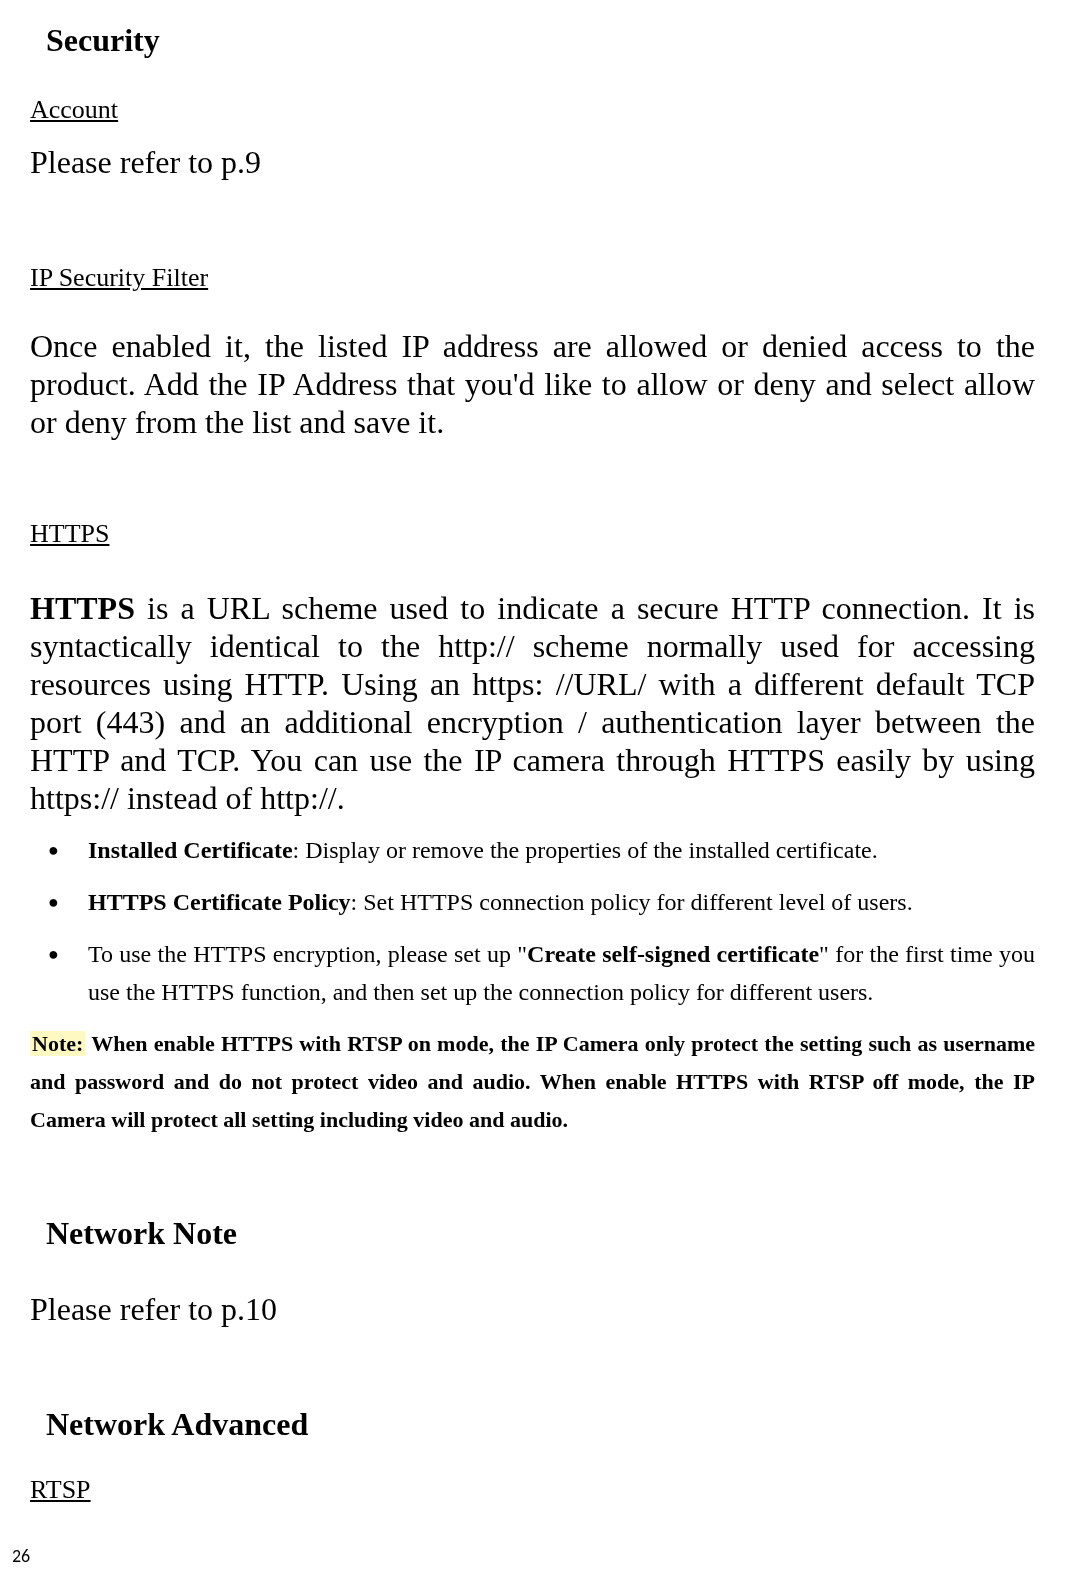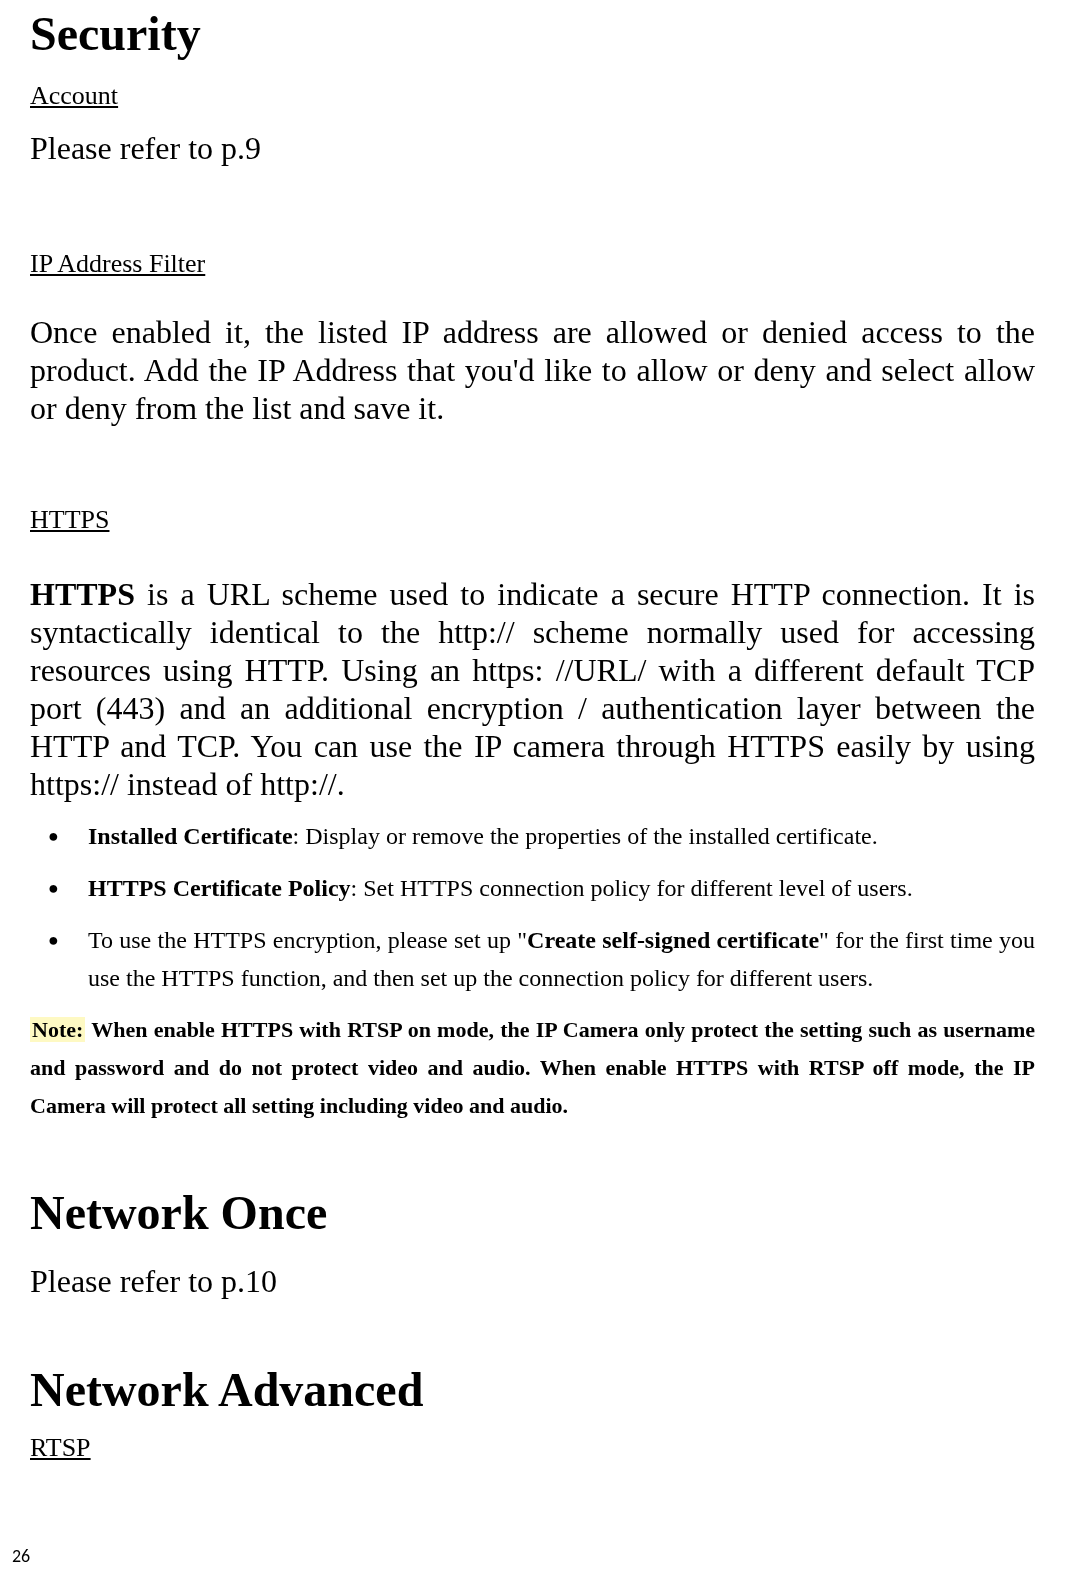--- a/index.html
+++ b/index.html
@@ -12,23 +12,23 @@
       box-sizing: border-box;
       position: relative;
       background: #fff;
       color: #000;
     }
     .page {
       padding: 0 30px 0 30px;
       box-sizing: border-box;
     }
     h1 {
-      font-size: 48px;
+      font-size: 32px;
       font-weight: bold;
-      margin: 0;
+      margin: 16px;
       padding-top: 6px;
       padding-bottom: 20px;
     }
     h1.net-basic {
       padding-top: 60px;
       padding-bottom: 22px;
     }
     h1.net-adv {
       padding-top: 62px;
       padding-bottom: 16px;
@@ -92,35 +92,35 @@
 </head>
 <body>
 
 <div class="page">
 
   <h1>Security</h1>
 
   <p class="subheading">Account</p>
   <p class="para">Please refer to p.9</p>
 
-  <p class="subheading ip-filter">IP Address Filter</p>
+  <p class="subheading ip-filter">IP Security Filter</p>
   <p class="para justify">Once enabled it, the listed IP address are allowed or denied access to the product. Add the IP Address that you'd like to allow or deny and select allow or deny from the list and save it.</p>
 
   <p class="subheading https-h">HTTPS</p>
   <p class="para justify"><strong>HTTPS</strong><span> is a URL scheme used to indicate a secure HTTP connection. It is syntactically identical to the http:// scheme normally used for accessing resources using HTTP. Using an https: //URL/ with a different default TCP port (443) and an additional encryption / authentication layer between the HTTP and TCP. You can use the IP camera through HTTPS easily by using https:// instead of http://.</span></p>
 
   <ul class="bullets">
     <li><strong>Installed Certificate</strong><span>: Display or remove the properties of the installed certificate.</span></li>
     <li><strong>HTTPS Certificate Policy</strong><span>: Set HTTPS connection policy for different level of users.</span></li>
     <li><span>To use the HTTPS encryption, please set up "</span><strong>Create self-signed certificate</strong><span>" for the first time you use the HTTPS function, and then set up the connection policy for different users.</span></li>
   </ul>
 
   <p class="note"><span class="hl">Note:</span><span> When enable HTTPS with RTSP on mode, the IP Camera only protect the setting such as username and password and do not protect video and audio. When enable HTTPS with RTSP off mode, the IP Camera will protect all setting including video and audio.</span></p>
 
-  <h1 class="net-basic">Network Once</h1>
+  <h1 class="net-basic">Network Note</h1>
   <p class="para">Please refer to p.10</p>
 
   <h1 class="net-adv">Network Advanced</h1>
   <p class="subheading" style="padding-bottom:0">RTSP</p>
 
 </div>
 
 <div class="page-number">26</div>
 
 </body></html>

